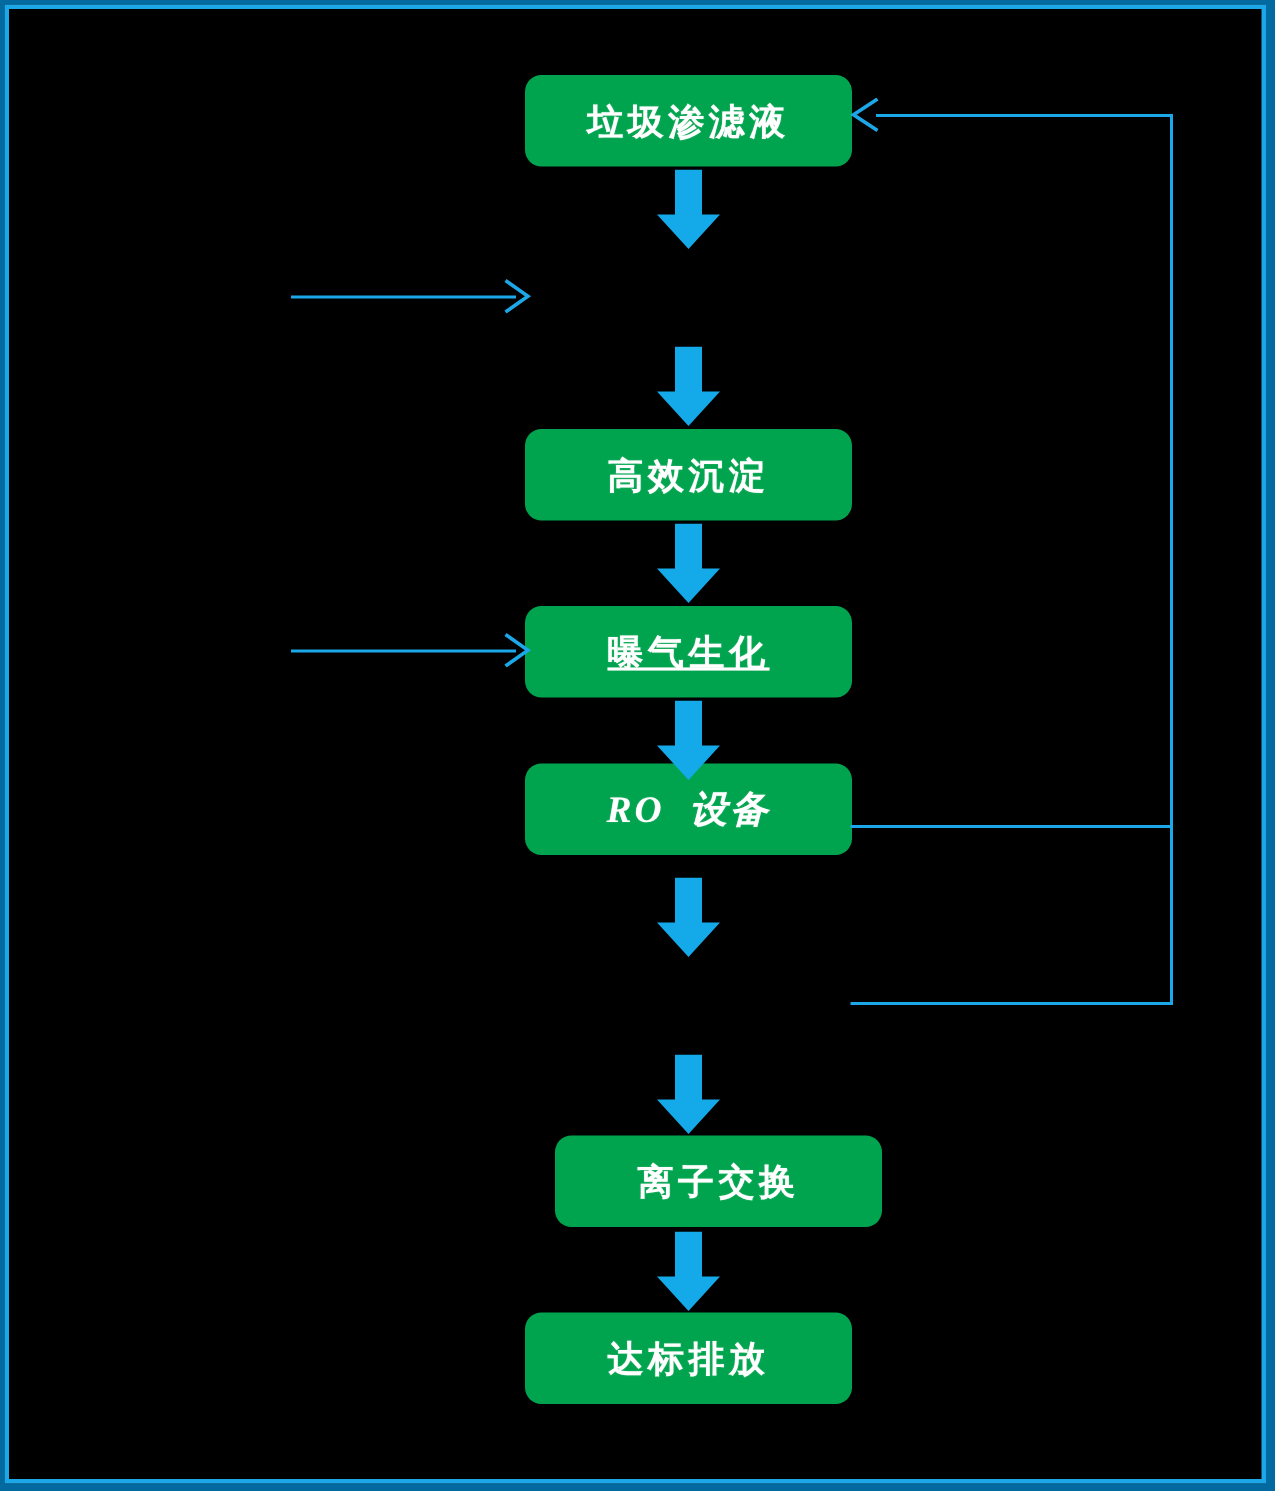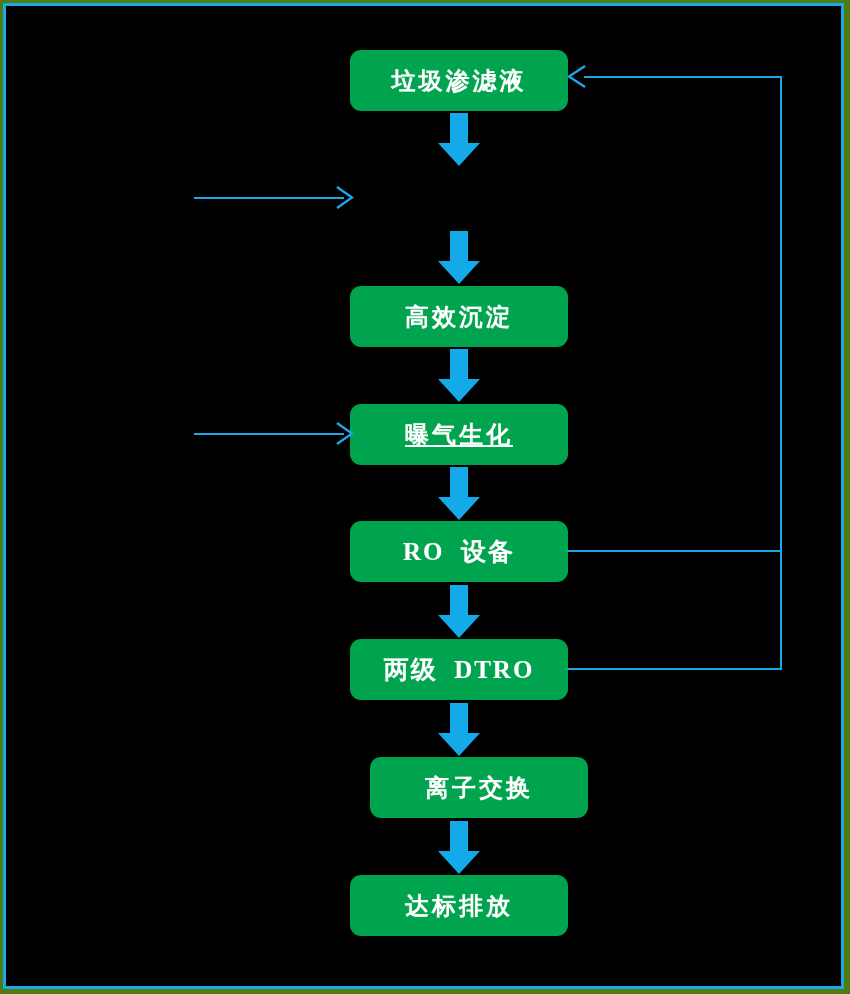--- a/index.html
+++ b/index.html
@@ -11,21 +11,21 @@
   body {
     width: 850px;
     height: 994px;
     font-family: "Liberation Sans", sans-serif;
     overflow: hidden;
   }
   #canvas {
     position: relative;
     width: 850px;
     height: 994px;
-    background: #4d7c0f;
+    background: #0369a1;
   }
   
   #frame {
     position: absolute;
     left: 3px;
     top: 3px;
     width: 841px;
     height: 986px;
     border: 3px solid #1CA8E8;
     background: #000000;
@@ -79,23 +79,22 @@
 <div id="canvas">
   <div id="frame"></div>
 
   <div class="node cjk" style="top:50px;">垃圾渗滤液</div>
 
 
   <div class="node cjk" style="top:286px;">高效沉淀</div>
 
   <div class="node cjk" style="top:404px;text-decoration:underline;">曝气生化</div>
 
-  <div class="node" style="top:521px;">RO  设备</div>
+  <div class="node" style="top:509px;font-style:italic;">RO  设备</div>
 
-  <div class="node" style="top:639px;">两级  DTRO</div>
 
   <div class="node cjk" style="top:757px;margin-left:20px;">离子交换</div>
 
   <div class="node cjk" style="top:875px;">达标排放</div>
 
   <div class="blockarrow" style="top:113px;">
     <svg width="44" height="54" viewBox="0 0 44 54">
       <polygon points="13,0 31,0 31,30 43,30 22,53 1,30 13,30" fill="#14A9E8"></polygon>
     </svg>
   </div>

